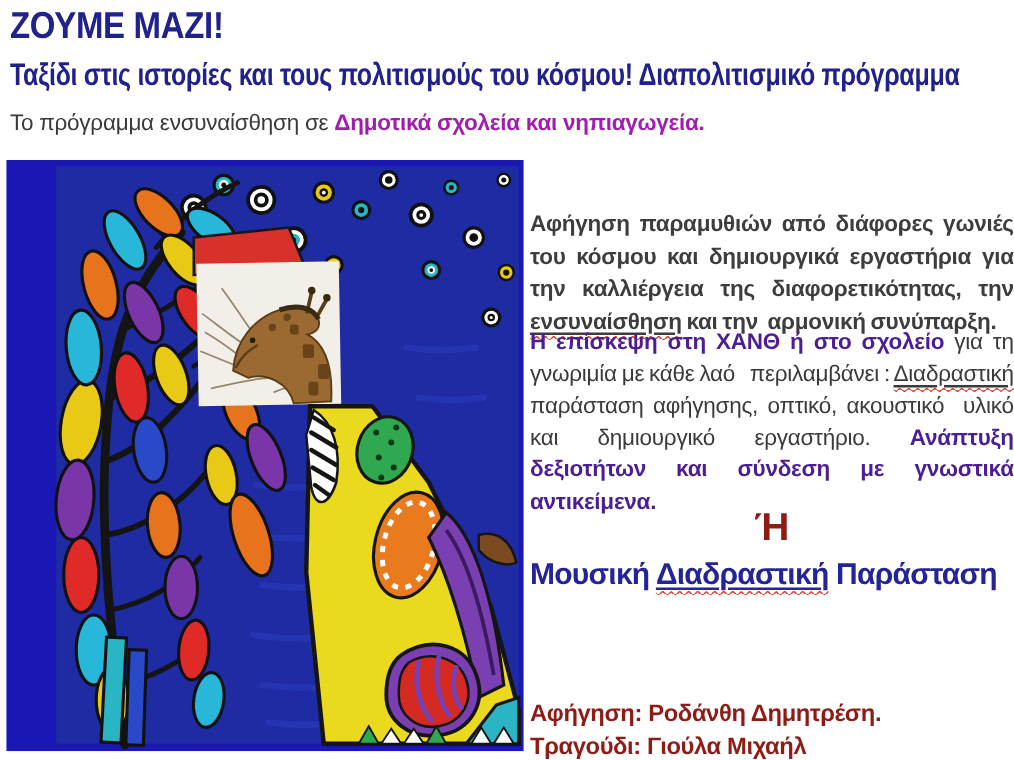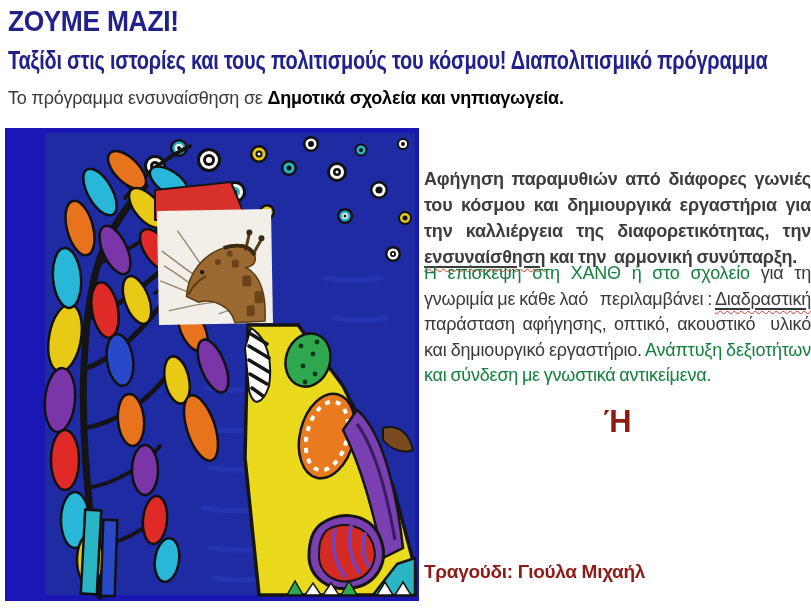--- a/index.html
+++ b/index.html
@@ -12,30 +12,30 @@
   
   .title{
     left:8px;top:4px;font-size:30px;font-weight:bold;color:#21218c;
     transform:scaleX(.88);transform-origin:left top;white-space:nowrap;letter-spacing:-.3px;
   }
   .subtitle{
     left:8px;top:46px;font-size:25px;font-weight:bold;color:#21218c;
     transform:scaleX(.80);transform-origin:left top;white-space:nowrap;letter-spacing:-.3px;
   }
   .intro{left:8px;top:88px;font-size:18px;color:#3a3a3a;white-space:nowrap;letter-spacing:-.2px;}
-  .intro b{color:#000000;}
+  .intro b{color:#a21caf;}
   
   .rightcol{left:424px;top:128px;width:387px;height:480px;}
   .p{
     position:absolute;width:387px;text-align:justify;font-size:18px;
     line-height:26px;letter-spacing:-.2px;word-spacing:-1px;white-space:pre-wrap;
   }
   #para1{top:0;font-weight:bold;color:#3d3d3d;margin-top:38px;}
   #para2{top:115px;color:#3a3a3a;line-height:25.5px;}
-  .red{color:#15803d;font-weight:normal;}
+  .red{color:#4c1d95;font-weight:bold;}
   .navy{color:#242496;}
   #or{position:absolute;top:276px;width:387px;text-align:center;color:#8e1b15;
       font-size:31px;font-weight:bold;}
   #music{position:absolute;top:318px;font-size:24px;font-weight:bold;color:#242496;
       white-space:nowrap;letter-spacing:-.6px;}
   #venue{position:absolute;top:388px;font-size:19.5px;font-weight:bold;color:#8e1b15;
       white-space:nowrap;letter-spacing:-.5px;}
   #credits{position:absolute;top:431px;font-size:19px;font-weight:bold;color:#8e1b15;
       line-height:25.5px;white-space:nowrap;letter-spacing:-.3px;}
   
@@ -291,18 +291,20 @@
 </svg>
 
 <div class="abs rightcol">
 
   <p class="p" id="para1"><span>Αφήγηση παραμυθιών από διάφορες γωνιές του κόσμου και δημιουργικά εργαστήρια για την καλλιέργεια της διαφορετικότητας, την </span><span class="usolid"><span class="wavy">ενσυναίσθηση</span></span><span> και την  αρμονική συνύπαρξη.</span></p>
 
   <p class="p" id="para2"><span class="red">Η επίσκεψη στη ΧΑΝΘ ή στο σχολείο</span><span> για τη γνωριμία με κάθε λαό   περιλαμβάνει : </span><span class="usolid"><span class="wavy">Διαδραστική</span></span><span> παράσταση αφήγησης, οπτικό, ακουστικό  υλικό και δημιουργικό εργαστήριο. </span><span class="red">Ανάπτυξη δεξιοτήτων και σύνδεση με γνωστικά αντικείμενα.</span></p>
 
   <div id="or">Ή</div>
 
+  <div id="music"><span>Μουσική </span><span class="usolid"><span class="wavy">Διαδραστική</span></span><span> Παράσταση</span></div>
 
 
   <div id="credits">
+    <div>Αφήγηση: Ροδάνθη Δημητρέση.</div>
     <div>Τραγούδι: Γιούλα Μιχαήλ</div>
   </div>
 </div>
 
 </body></html>

